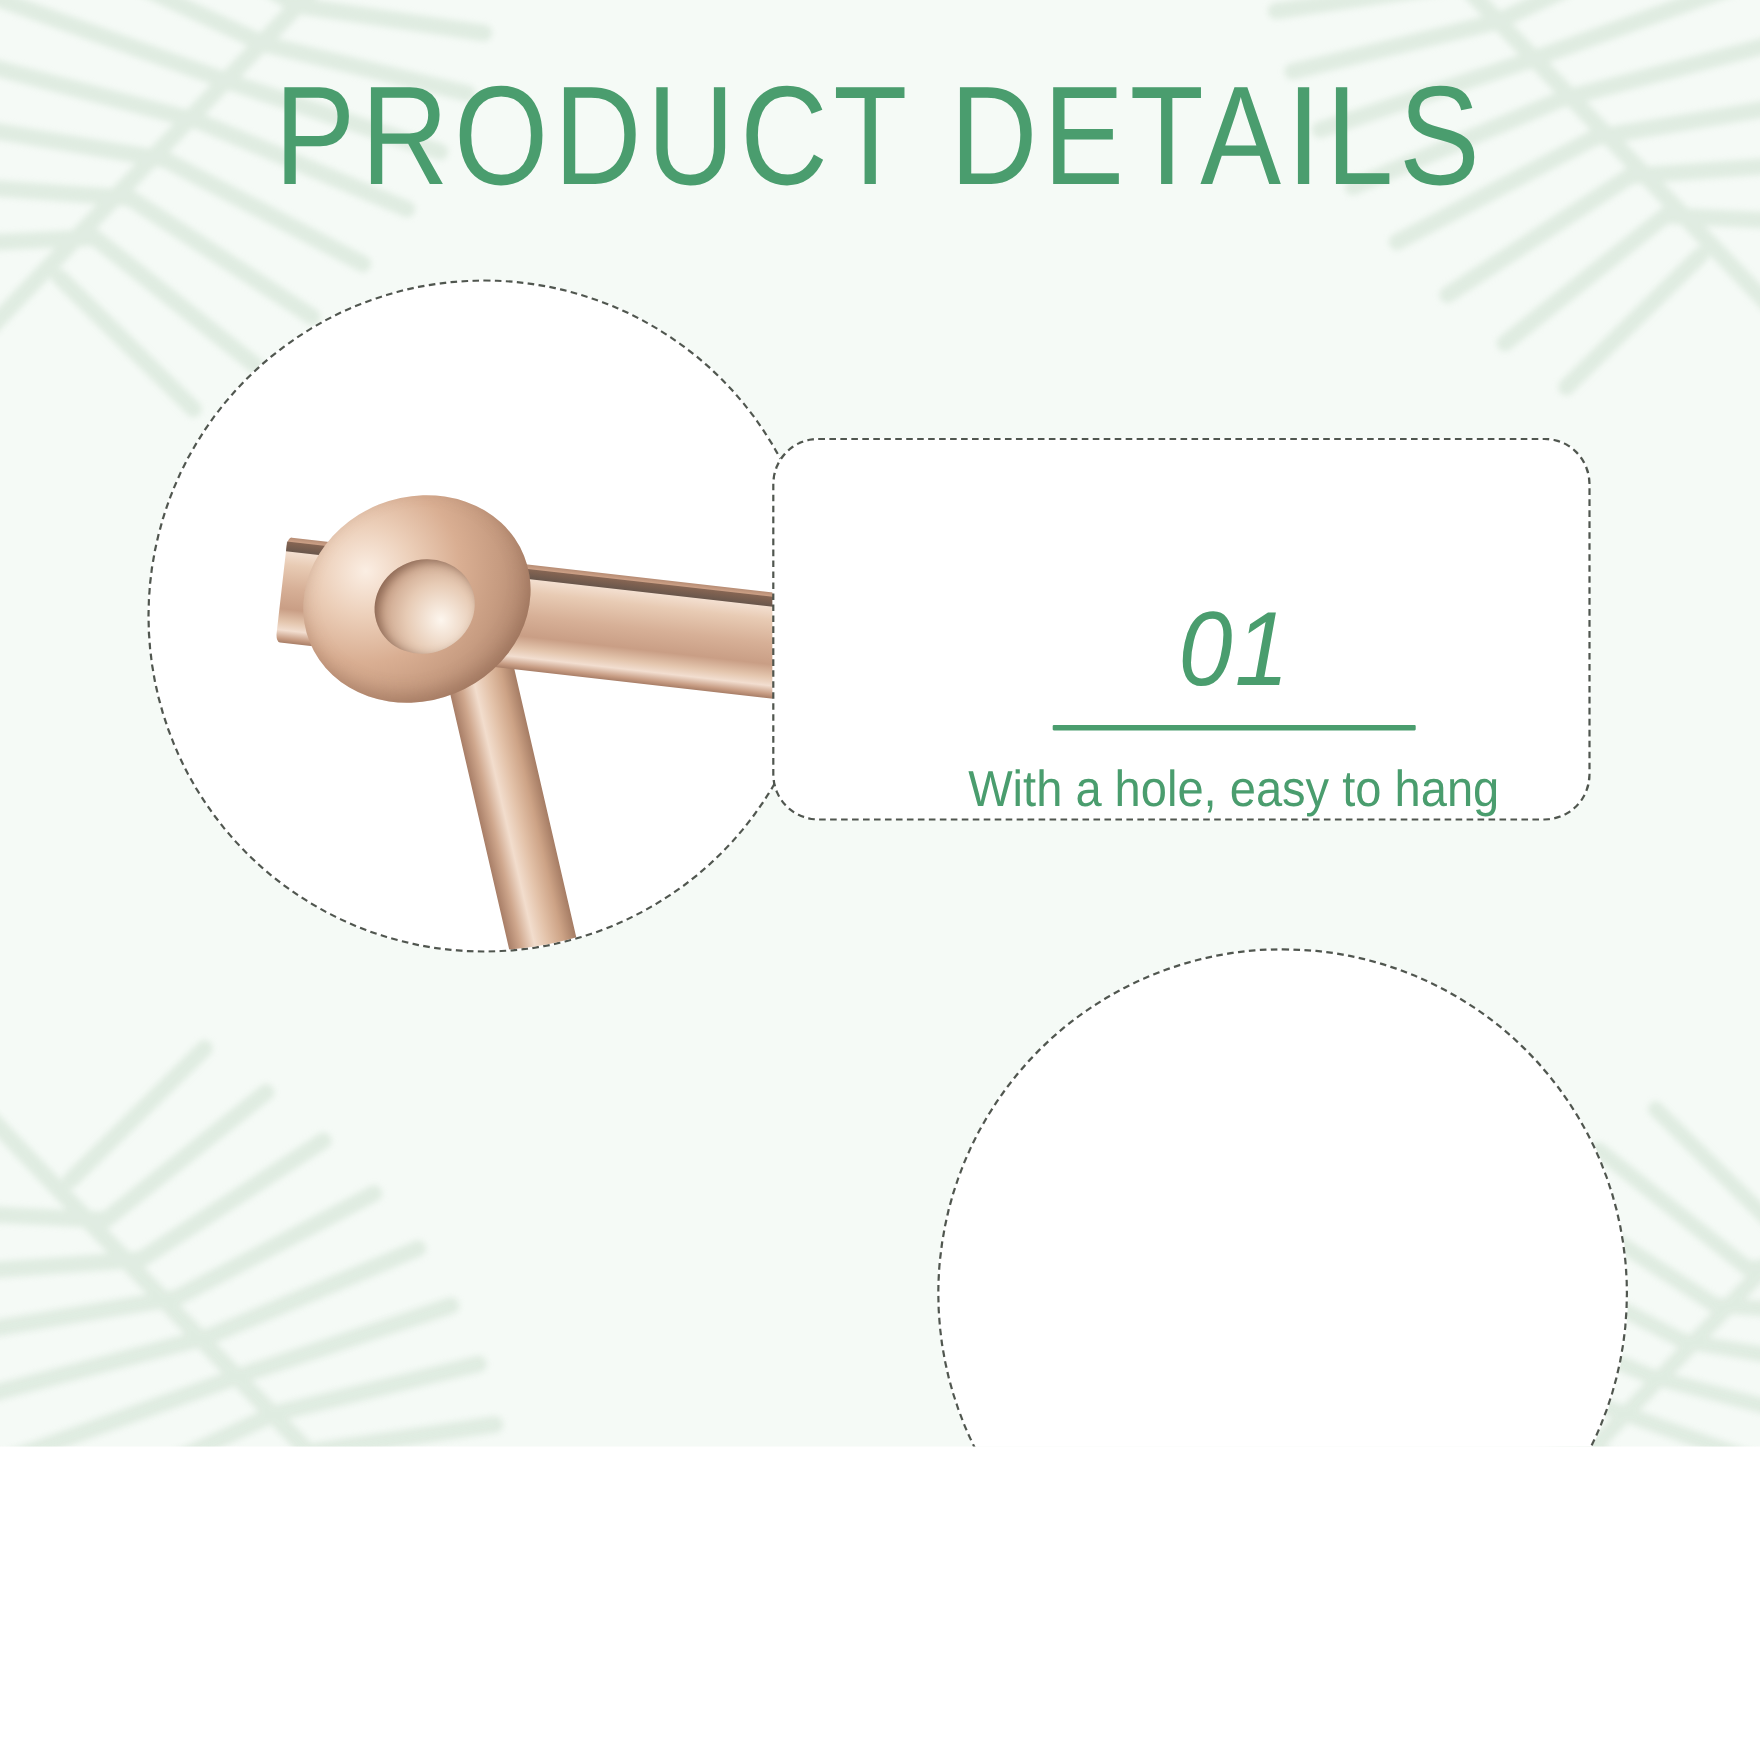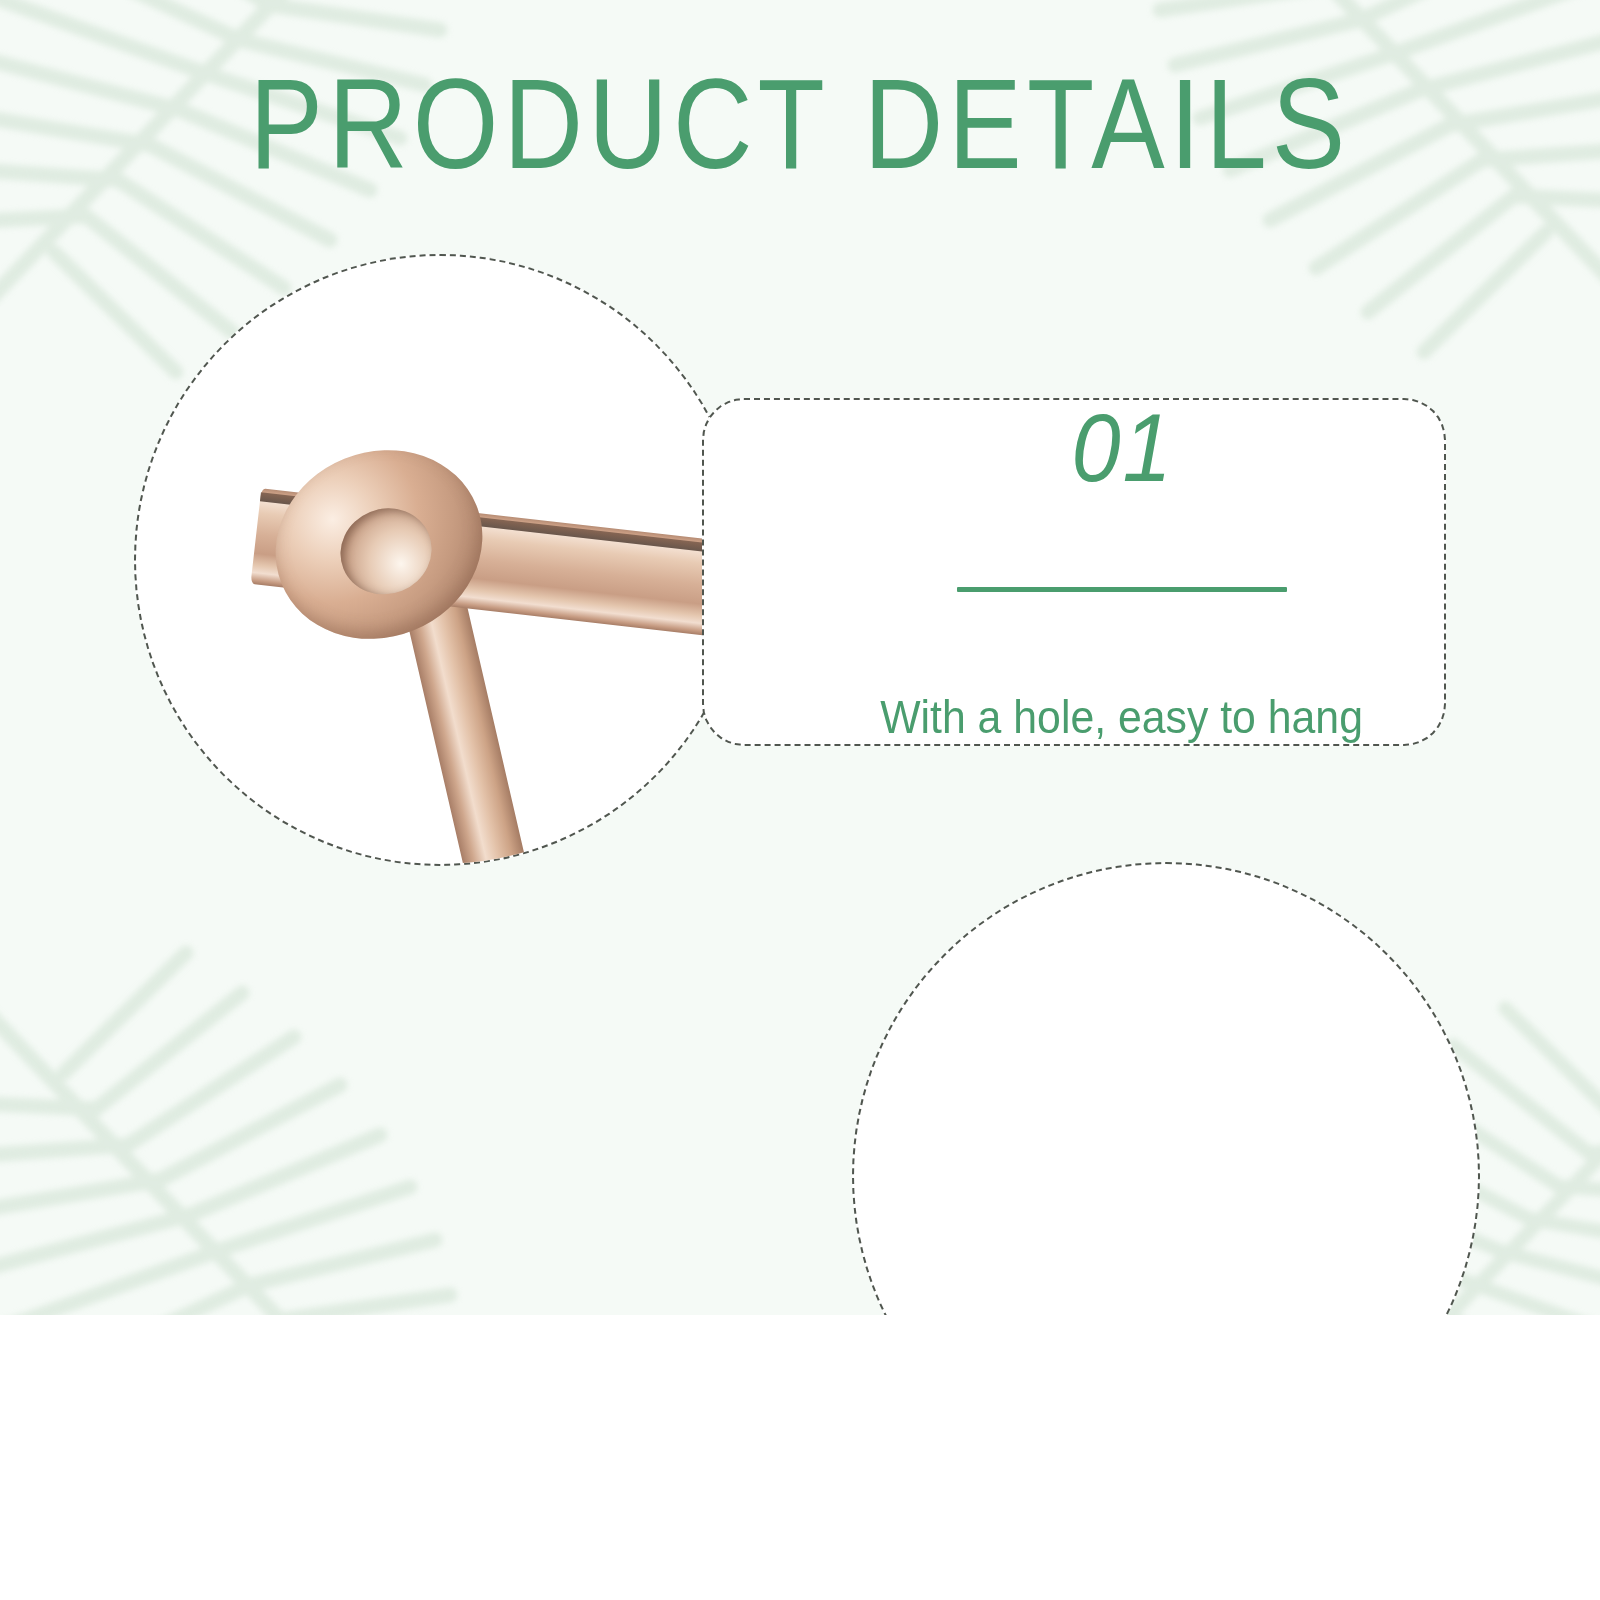--- a/index.html
+++ b/index.html
@@ -175,21 +175,21 @@
   }
   .card1 { left: 702px;  top: 398px;  width: 744px; height: 348px; }
   .card2 { left: 122px;  top: 1014px; width: 744px; height: 346px; }
 
   .card-inner {
     position: absolute;
     inset: 0;
     display: flex;
     flex-direction: column;
     align-items: center;
-    justify-content: space-between;
+    justify-content: flex-end;
   }
   .card1 .card-inner { padding-left: 96px; }
   .card2 .card-inner { padding-right: 30px; }
 
   .num {
     font-size: 96px;
     line-height: 1;
     font-style: italic;
     font-weight: 400;
     color: #4a9d6e;

